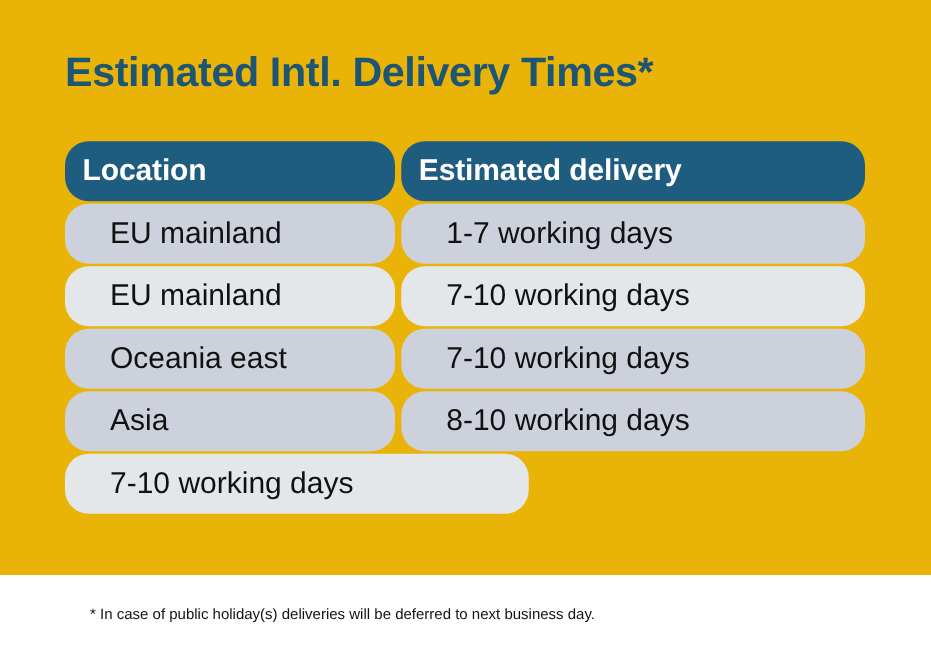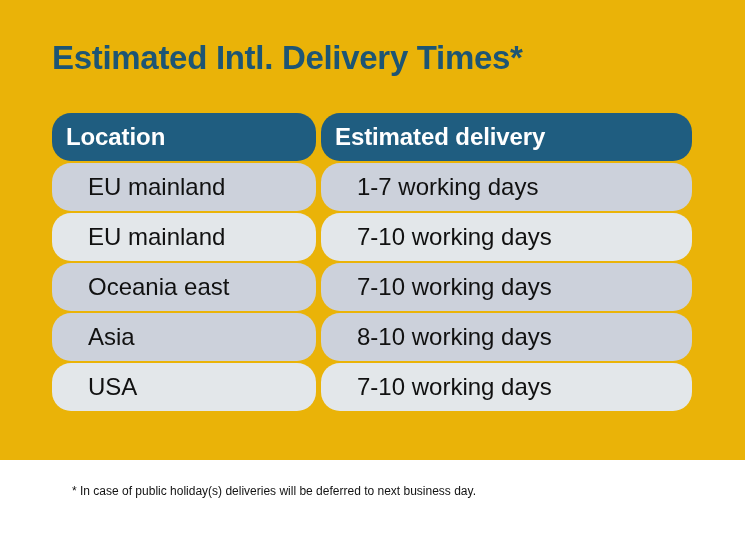--- a/index.html
+++ b/index.html
@@ -131,21 +131,20 @@
       <div class="cell col2">7-10 working days</div>
     </div>
 
 
     <div class="row body odd">
       <div class="cell col1">Asia</div>
       <div class="cell col2">8-10 working days</div>
     </div>
 
     <div class="row body even">
-      <div class="cell col1">USA</div>
       <div class="cell col2">7-10 working days</div>
     </div>
 
   </div>
 
   <div class="footnote">* In case of public holiday(s) deliveries will be deferred to next business day.</div>
 
 </div>
 
 </body></html>

